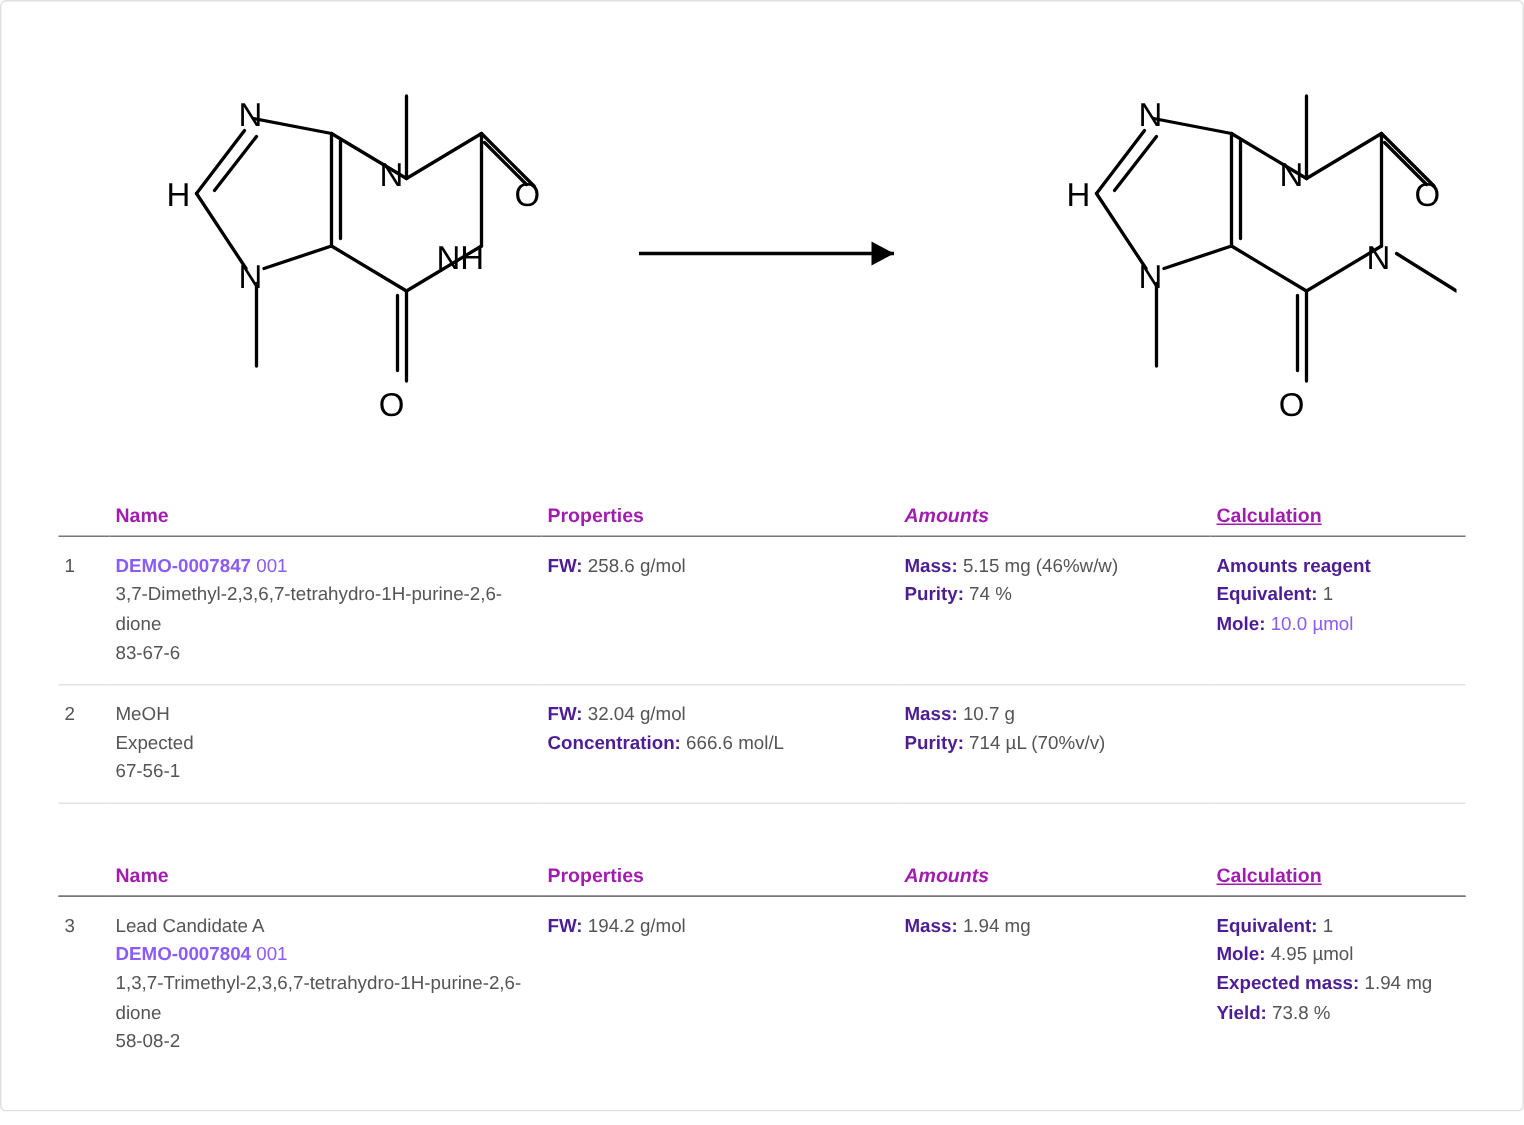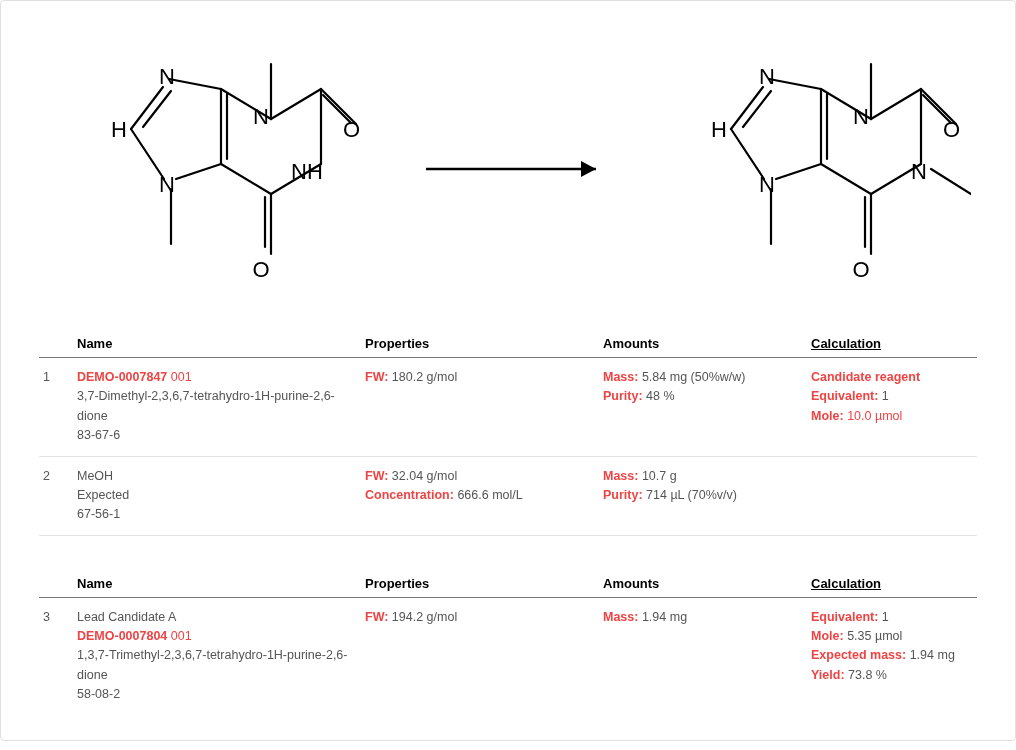--- a/index.html
+++ b/index.html
@@ -27,41 +27,41 @@
   .mol { flex: 0 0 auto; }
   .tables { padding: 0 28px 0 28px; }
   table {
     width: 100%;
     border-collapse: collapse;
     margin-top: 6px;
   }
   th {
     text-align: left;
     font-weight: 700;
-    color: #000000;
+    color: #a21caf;
     font-size: 13px;
     padding: 8px 4px 6px 4px;
     border-bottom: 1px solid #777;
   }
   td {
     vertical-align: top;
     padding: 10px 4px 10px 4px;
     border-bottom: 1px solid #e2e2e2;
     font-size: 12.5px;
     line-height: 1.55;
     color: #555;
   }
   .idx-col { width: 26px; color:#555; }
   .name-col { width: 280px; }
   .prop-col { width: 230px; margin-left: 20px; }
-  .amt-col { width: 200px; }
+  .amt-col { width: 200px; font-style: italic; }
   .calc-col { width: auto; text-decoration: underline; }
-  .link { color: #ef4444; }
+  .link { color: #8b5cf6; }
   .link.bold { font-weight: 700; }
-  .kv b { font-weight: 700; color:#ef4444; }
+  .kv b { font-weight: 700; color:#4c1d95; }
   .spacer-table { margin-top: 32px; }
   .no-bottom td { border-bottom: none; }
 </style>
 </head>
 <body>
 
 <div class="page">
 
   <div class="rxn-area">
 
@@ -165,30 +165,30 @@
         <tr>
           <td>1</td>
           <td>
             <span class="link bold">DEMO-0007847</span>
             <span class="link">001</span><br>
             <span>3,7-Dimethyl-2,3,6,7-tetrahydro-1H-purine-2,6-dione</span><br>
             <span>83-67-6</span>
           </td>
           <td class="kv">
             <b>FW:</b>
-            <span>180.2 g/mol</span>
+            <span>258.6 g/mol</span>
           </td>
           <td class="kv">
             <b>Mass:</b>
-            <span>5.84 mg (50%w/w)</span><br>
+            <span>5.15 mg (46%w/w)</span><br>
             <b>Purity:</b>
-            <span>48 %</span>
-          </td>
-          <td class="kv">
-            <b>Candidate reagent</b><br>
+            <span>74 %</span>
+          </td>
+          <td class="kv">
+            <b>Amounts reagent</b><br>
             <b>Equivalent:</b>
             <span>1</span><br>
             <b>Mole:</b>
             <span class="link">10.0 µmol</span>
           </td>
         </tr>
         <tr>
           <td>2</td>
           <td>
             <span>MeOH</span><br>
@@ -237,21 +237,21 @@
             <span>194.2 g/mol</span>
           </td>
           <td class="kv">
             <b>Mass:</b>
             <span>1.94 mg</span>
           </td>
           <td class="kv">
             <b>Equivalent:</b>
             <span>1</span><br>
             <b>Mole:</b>
-            <span>5.35 µmol</span><br>
+            <span>4.95 µmol</span><br>
             <b>Expected mass:</b>
             <span>1.94 mg</span><br>
             <b>Yield:</b>
             <span>73.8 %</span>
           </td>
         </tr>
       </tbody>
     </table>
   </div>
 </div>

